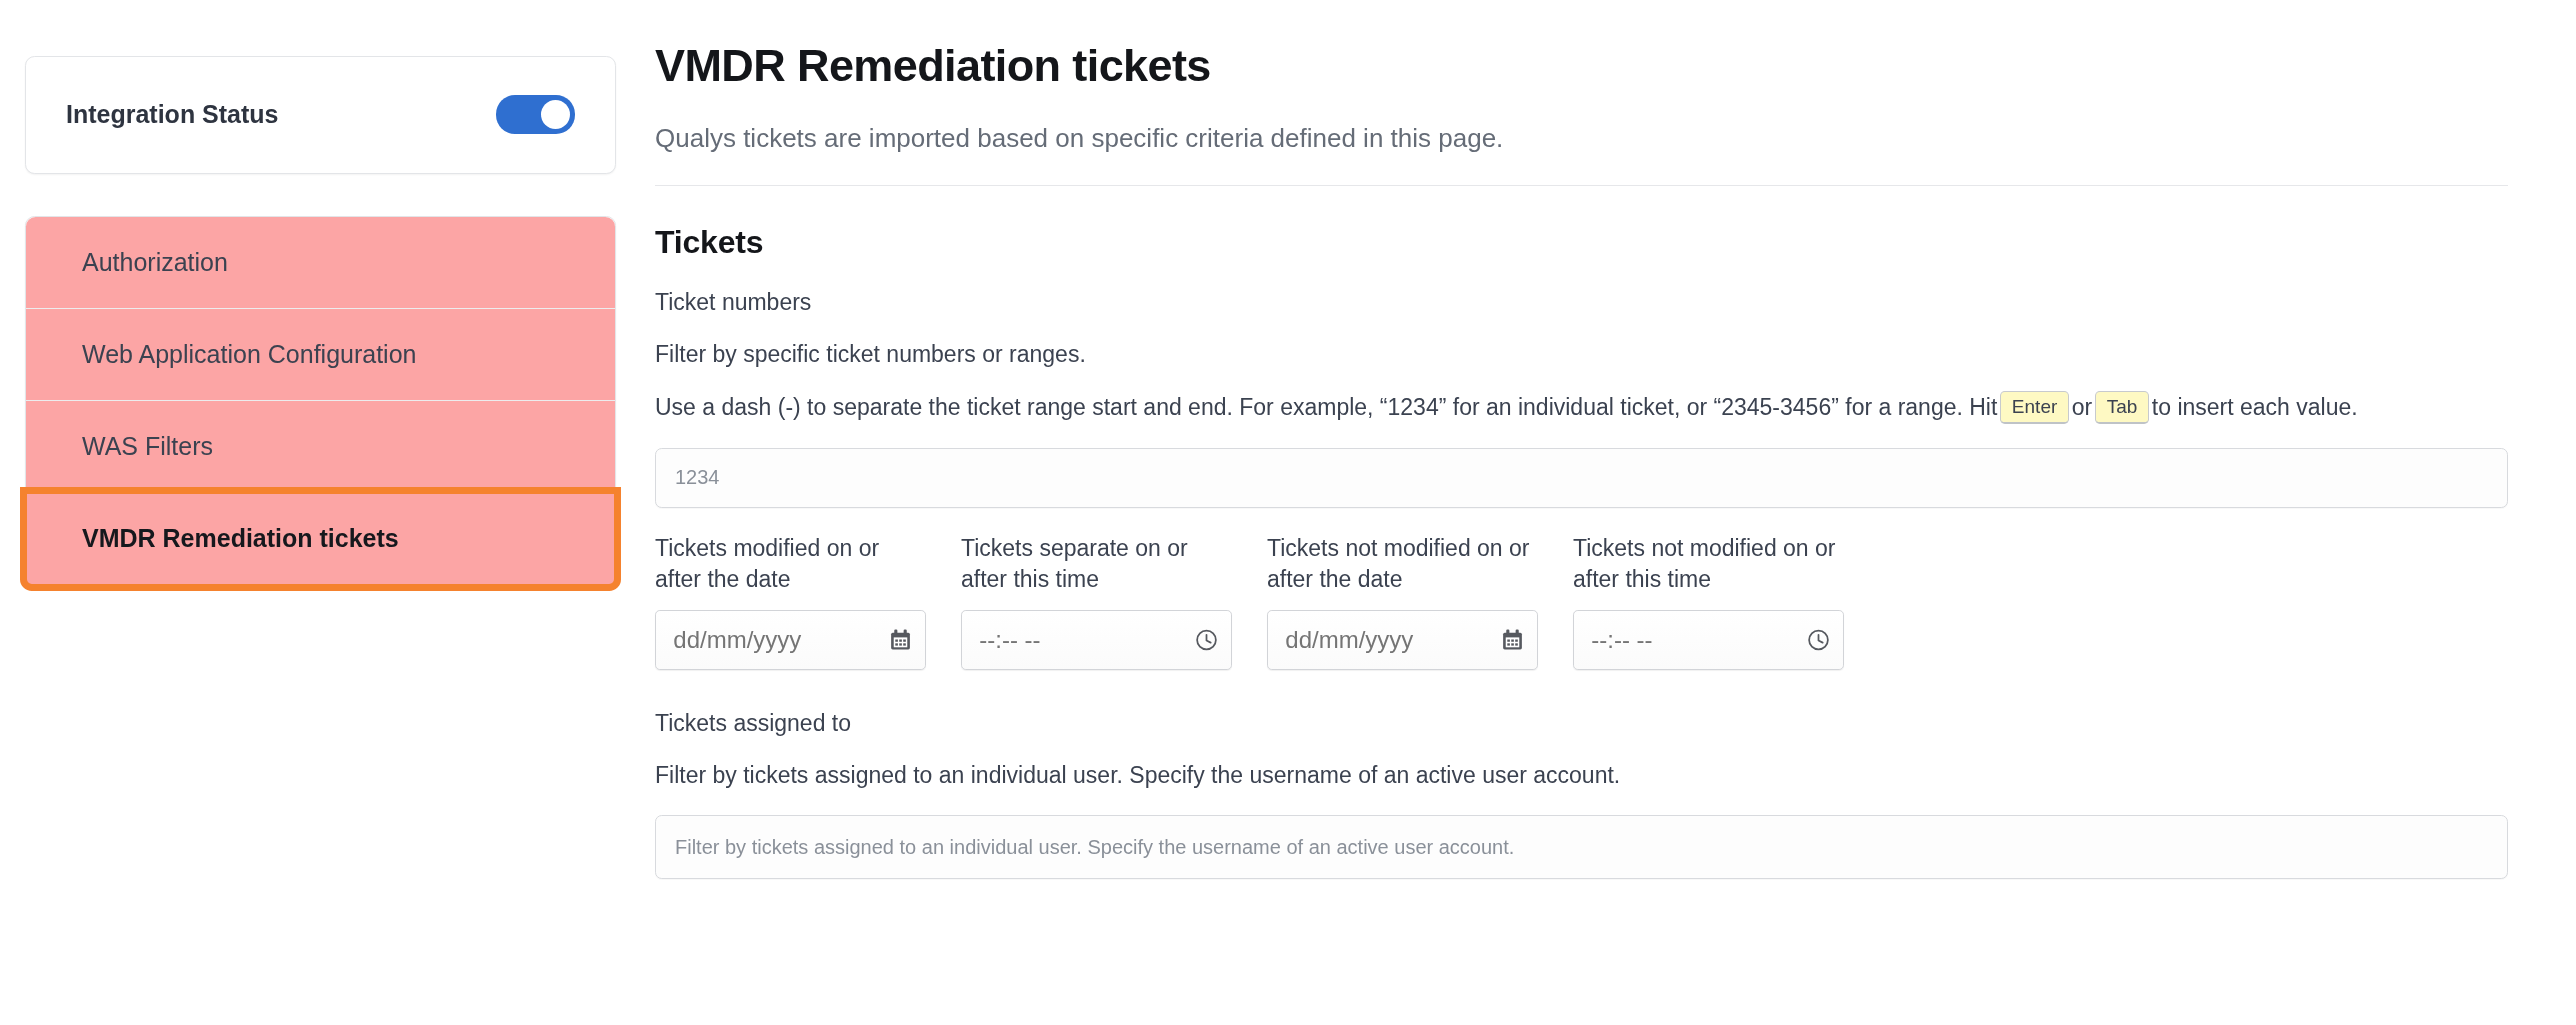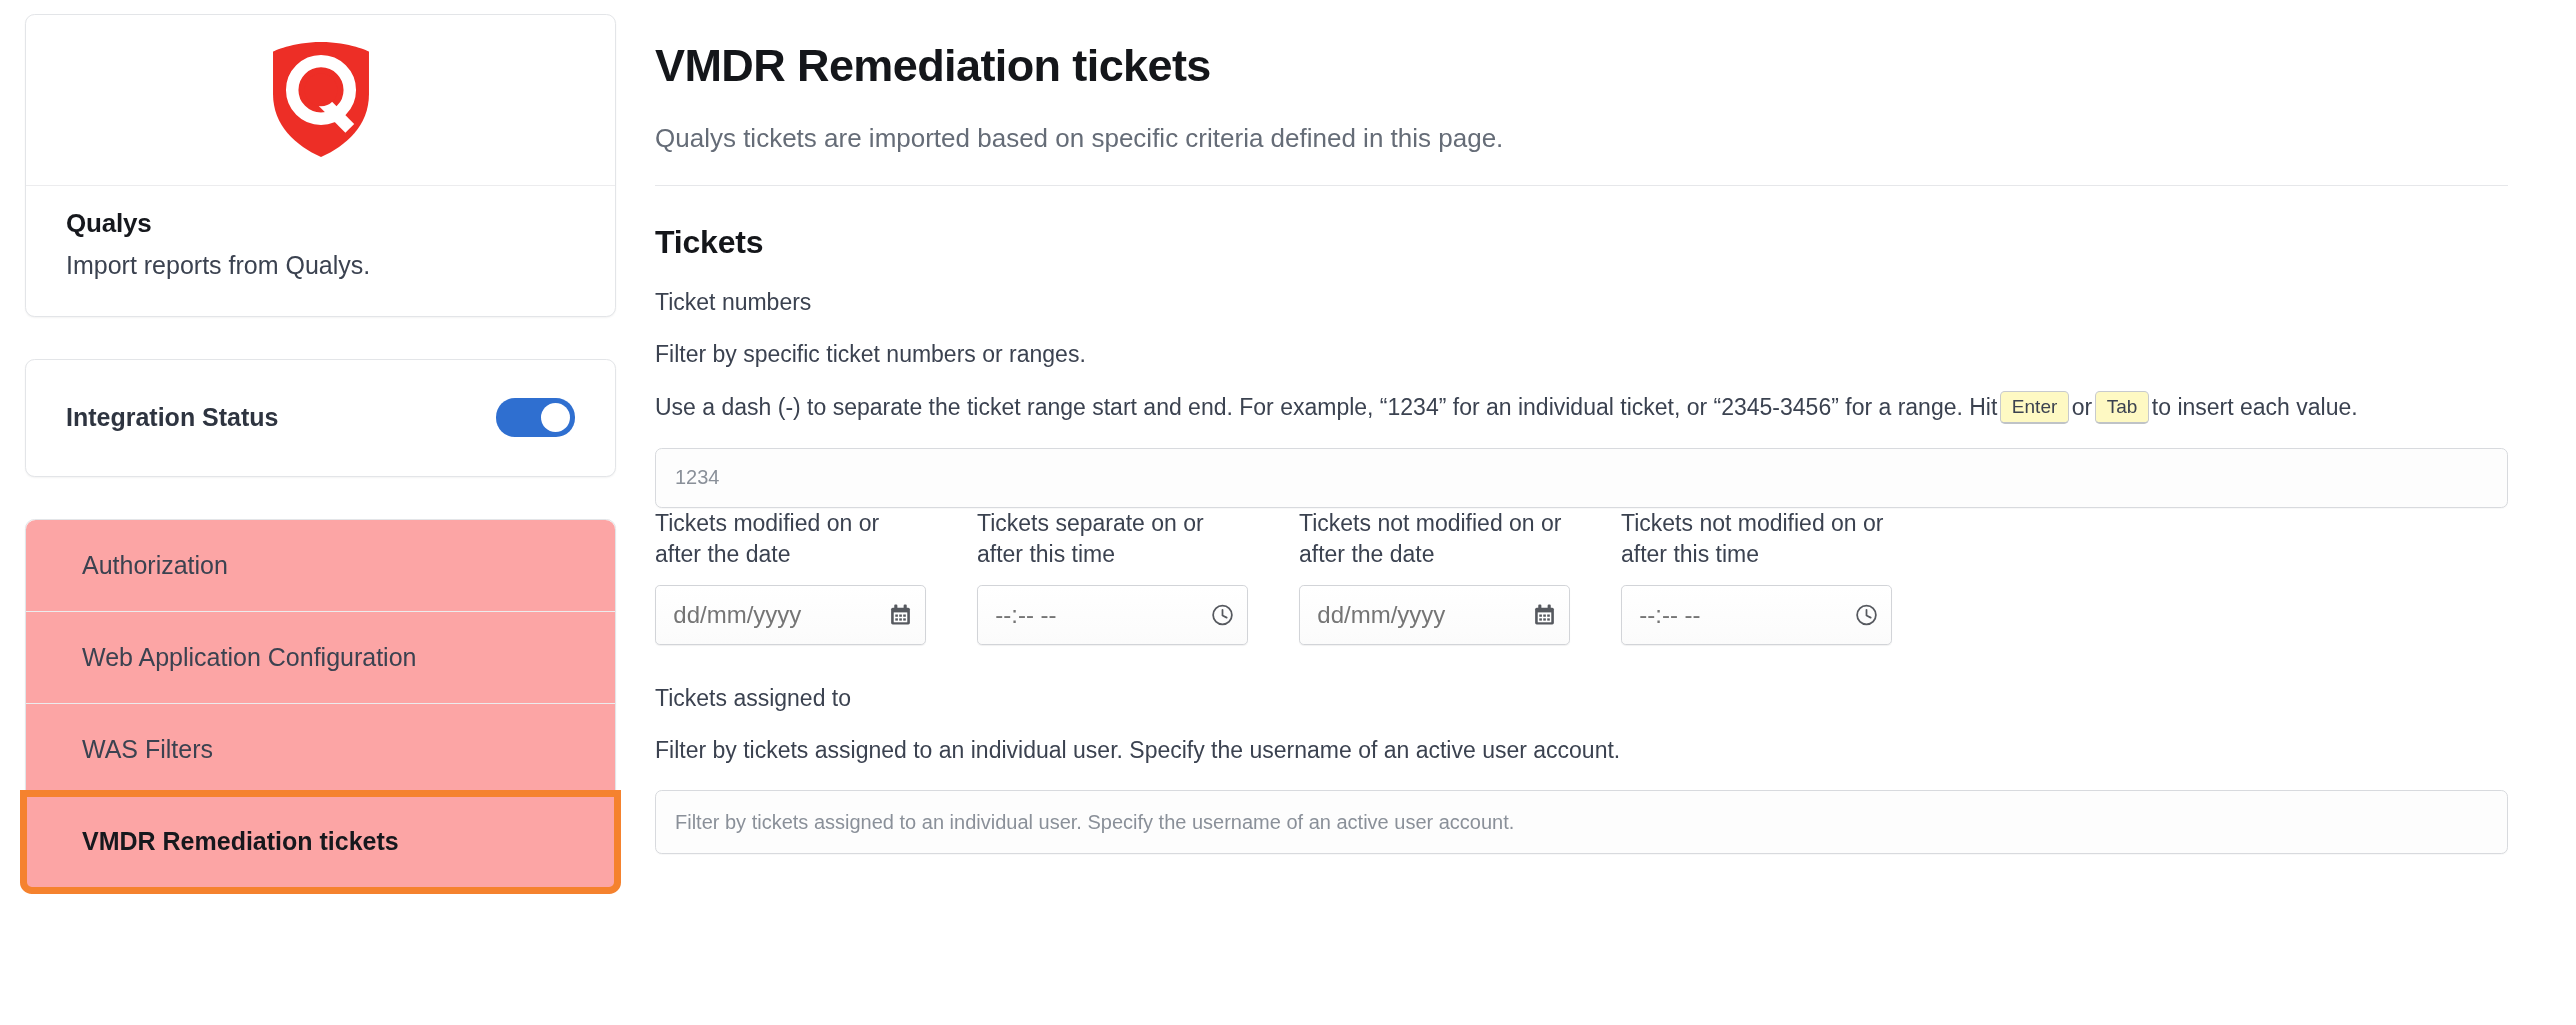--- a/index.html
+++ b/index.html
@@ -182,21 +182,22 @@
     color: #2e3440;
     padding: 0 19px;
     outline: none;
     box-shadow: 0 1px 1px rgba(0,0,0,0.03);
   }
   .text-input::placeholder { color: #8a9099; }
   #ticket-numbers-input { margin-top: 23px; }
 
   .date-row {
     display: flex;
-    gap: 51px;
+    gap: 35px;
+    margin-top: 25px;
     align-items: flex-start;
   }
   .date-col { width: 271px; flex: none; }
   .date-col .col-label {
     font-size: 23px;
     color: #3b4250;
     line-height: 1.38;
     min-height: 33px;
   }
   .dt-wrap {
@@ -229,34 +230,20 @@
   .assigned-block { margin-top: 39px; }
   #assigned-input { margin-top: 23px; height: 64px; }
 </style>
 </head>
 <body>
 
 <div class="page">
 
   <div class="sidebar">
 
-    <div class="card brand-card">
-      <div class="brand-logo-area">
-        <svg width="108" height="119" viewBox="0 0 112 124" aria-hidden="true">
-          <path d="M56 2 C26 2 6 12 6 12 L6 56 C6 90 30 110 56 122 C82 110 106 90 106 56 L106 12 C106 12 86 2 56 2 Z" fill="#ED2E26"></path>
-          <circle cx="56" cy="52" r="30" fill="none" stroke="#ffffff" stroke-width="13"></circle>
-          <path d="M58 64 L86 92" fill="none" stroke="#ffffff" stroke-width="13" stroke-linecap="butt"></path>
-          <circle cx="56" cy="52" r="17" fill="#ED2E26"></circle>
-        </svg>
-      </div>
-      <div class="brand-meta">
-        <div class="brand-title">Qualys</div>
-        <div class="brand-sub">Import reports from Qualys.</div>
-      </div>
-    </div>
 
     <div class="card status-card">
       <div class="status-label">Integration Status</div>
       <div class="toggle">
         <div class="knob"></div>
       </div>
     </div>
 
     <div class="card nav-card">
       <div class="nav-item">

